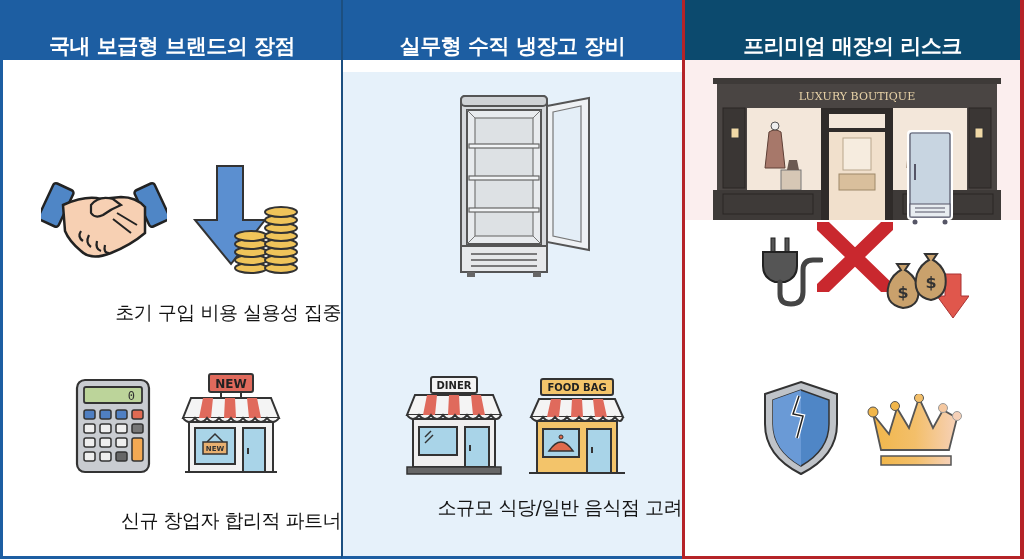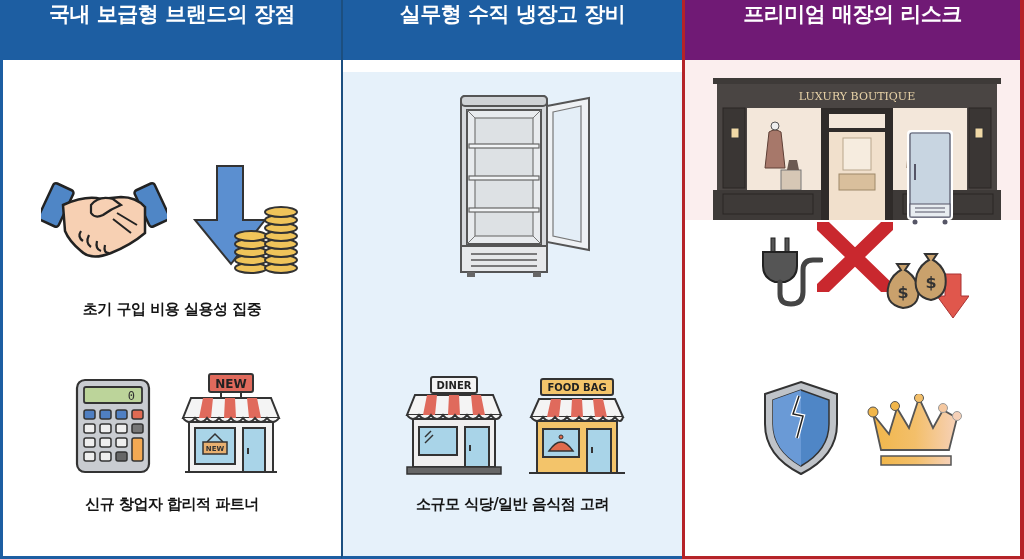--- a/index.html
+++ b/index.html
@@ -4,27 +4,27 @@
 <style>
   * { box-sizing: border-box; margin: 0; padding: 0; }
   html, body { width: 1024px; height: 559px; overflow: hidden; background: #ffffff; }
   body { font-family: "DejaVu Sans", "Liberation Sans", sans-serif; }
   .board { position: relative; width: 1024px; height: 559px; display: flex; }
   .col { position: relative; height: 559px; display: flex; flex-direction: column; }
   .col-1 { width: 341px; border-left: 3px solid #1d5ea2; border-bottom: 3px solid #1d5ea2; }
   .col-2 { width: 341px; border-left: 2px solid #1c4f80; gap: 12px; }
   .col-3 { width: 342px; border-left: 3px solid #b52328; border-right: 4px solid #b52328; border-bottom: 3px solid #b52328; }
   .col-2 { border-bottom: 3px solid #1d5ea2; }
-  .hdr { height: 60px; display: flex; align-items: flex-start; justify-content: center; color: #ffffff; font-weight: bold; font-size: 21px; letter-spacing: -0.5px; }
+  .hdr { height: 60px; display: flex; align-items: flex-end; justify-content: center; color: #ffffff; font-weight: bold; font-size: 21px; letter-spacing: -0.5px; }
   .hdr-blue { background: #1d5ea2; }
-  .hdr-red { background: #701a75; }
+  .hdr-red { background: #0c4a6e; }
   .body-1 { flex: 1; background: #ffffff; }
   .body-2 { flex: 1; background: #e6f1fa; }
   .body-3 { flex: 1; background: #ffffff; }
-  .cap { position: absolute; left: 0; right: 0; text-align: center; font-weight: bold; font-size: 15px; color: #141414; letter-spacing: -0.5px; }
+  .cap { position: absolute; left: 0; right: 0; text-align: right; font-weight: normal; font-size: 19px; color: #141414; letter-spacing: -0.5px; }
   .icon { position: absolute; }
 </style>
 </head>
 <body>
 
 <div class="board">
 
   <div class="col col-1">
     <div class="hdr hdr-blue">
       <span>국내 보급형 브랜드의 장점</span>
@@ -95,21 +95,21 @@
       <rect x="8" y="50" width="84" height="50" fill="#f2f2f2" stroke="#333" stroke-width="2"></rect>
       <rect x="14" y="56" width="40" height="36" fill="#a9d4e8" stroke="#333" stroke-width="2"></rect>
       <rect x="62" y="56" width="22" height="44" fill="#a9d4e8" stroke="#333" stroke-width="2"></rect>
       <line x1="67" y1="76" x2="67" y2="82" stroke="#333" stroke-width="2"></line>
       <path d="M26 70 L34 62 L42 70" fill="none" stroke="#333" stroke-width="1.5"></path>
       <rect x="22" y="70" width="24" height="12" fill="#e8b070" stroke="#333" stroke-width="1.5"></rect>
       <text x="34" y="79" font-size="7" font-weight="bold" text-anchor="middle" fill="#333" font-family="DejaVu Sans, sans-serif">NEW</text>
       <line x1="4" y1="100" x2="96" y2="100" stroke="#333" stroke-width="2.2"></line>
     </svg>
 
-    <div class="cap" style="top:495px">신규 창업자 합리적 파트너</div>
+    <div class="cap" style="top:508px">신규 창업자 합리적 파트너</div>
   </div>
 
   <div class="col col-2">
     <div class="hdr hdr-blue">
       <span>실무형 수직 냉장고 장비</span>
     </div>
     <div class="body-2"></div>
 
     <svg class="icon" style="left:114px;top:94px" width="136" height="184" viewBox="0 0 136 184">
       <rect x="4" y="2" width="86" height="176" rx="4" fill="#d6d9dc" stroke="#555" stroke-width="2"></rect>

